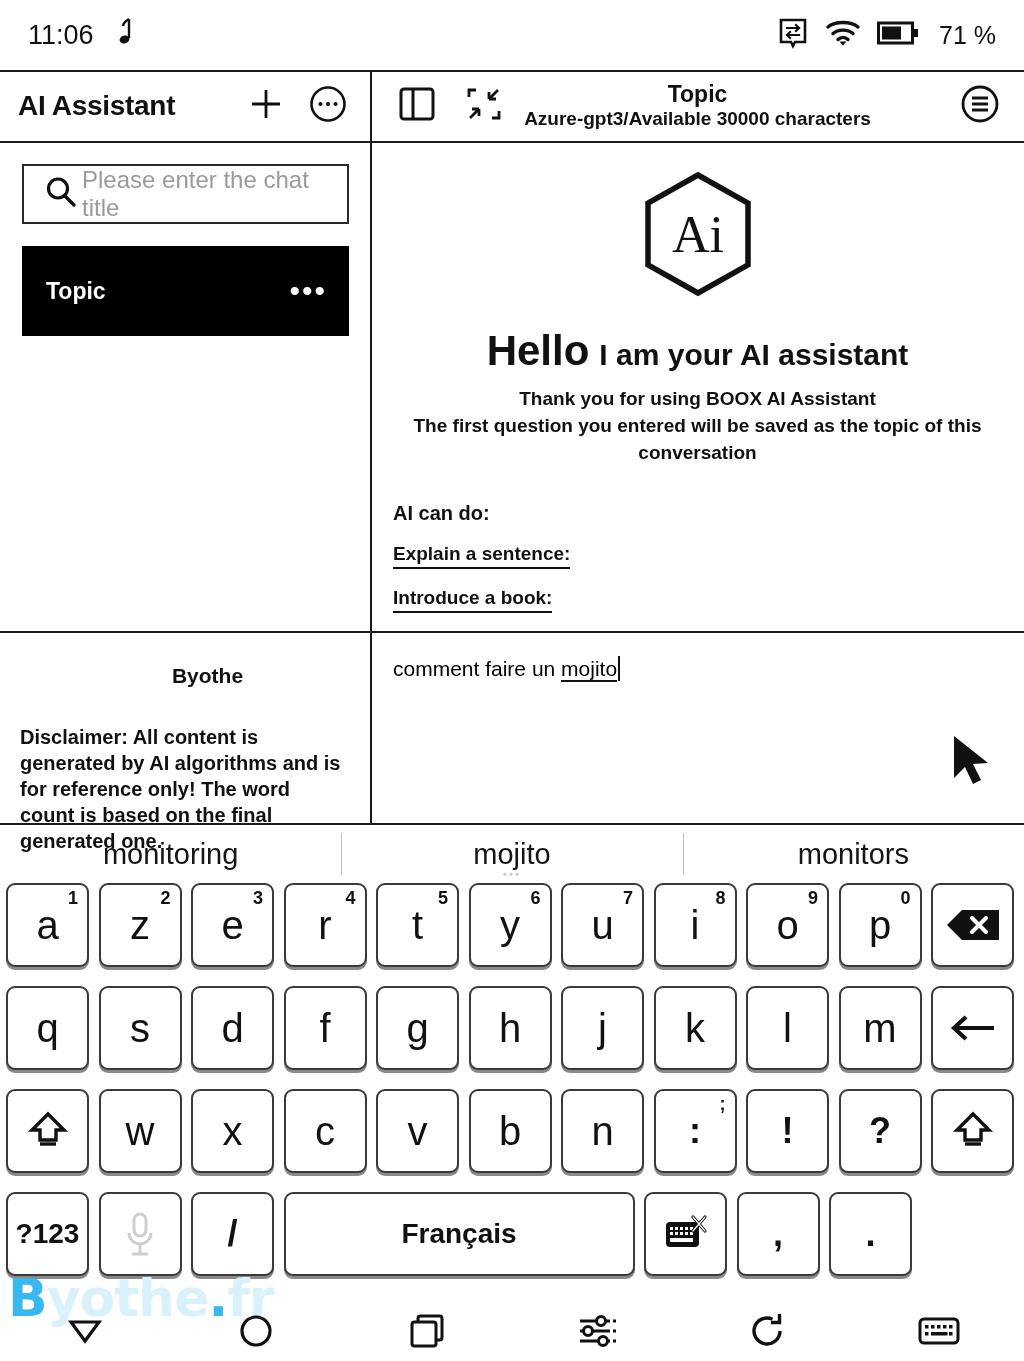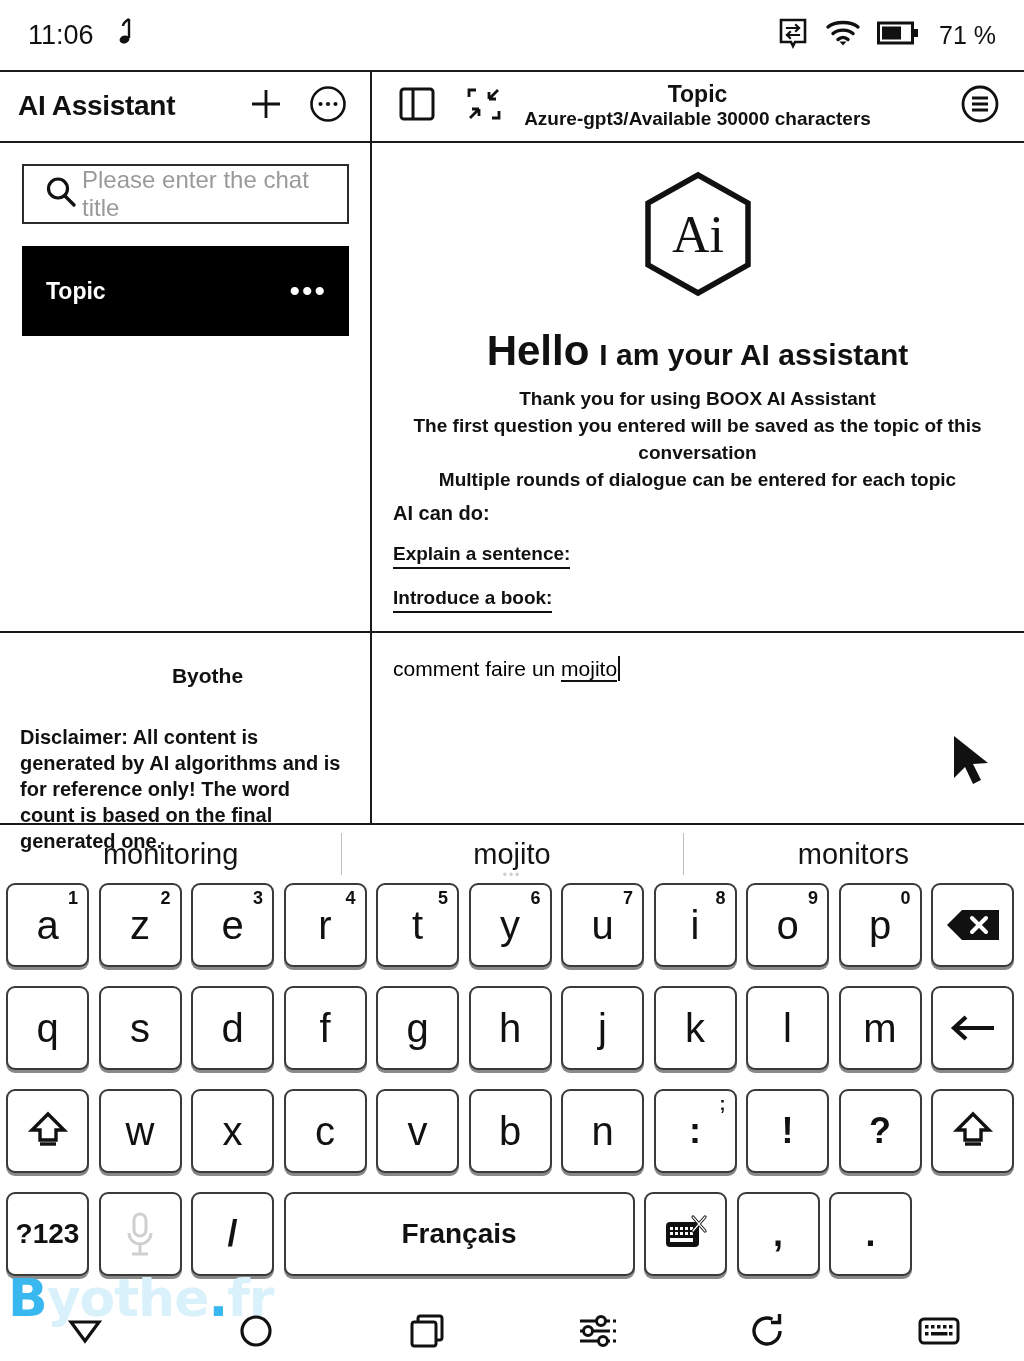--- a/index.html
+++ b/index.html
@@ -249,21 +249,20 @@
           <path d="M60 5 L110 33 L110 95 L60 123 L10 95 L10 33 Z" fill="none" stroke="#111" stroke-width="5.5" stroke-linejoin="miter"></path>
           <text x="60" y="82" text-anchor="middle" font-family="Liberation Serif, serif" font-size="52" fill="#111">Ai</text>
         </svg>
       </div>
       <div class="hello">
         <span class="big">Hello</span><span style="display:inline-block;width:10px"></span><span class="small">I am your AI assistant</span>
       </div>
       <div class="blurb">
         <div>Thank you for using BOOX AI Assistant</div>
         <div>The first question you entered will be saved as the topic of this conversation</div>
-        <div>Multiple rounds of dialogue can be entered for each topic</div>
       </div>
       <div class="candolist">
         <div class="cando-h">AI can do:</div>
         <div><span class="cando-link">Explain a sentence:</span></div>
         <div><span class="cando-link">Introduce a book:</span></div>
       </div>
     </div>
 
     <div class="disclaimerpane">
       <div class="byothe">Byothe</div>

